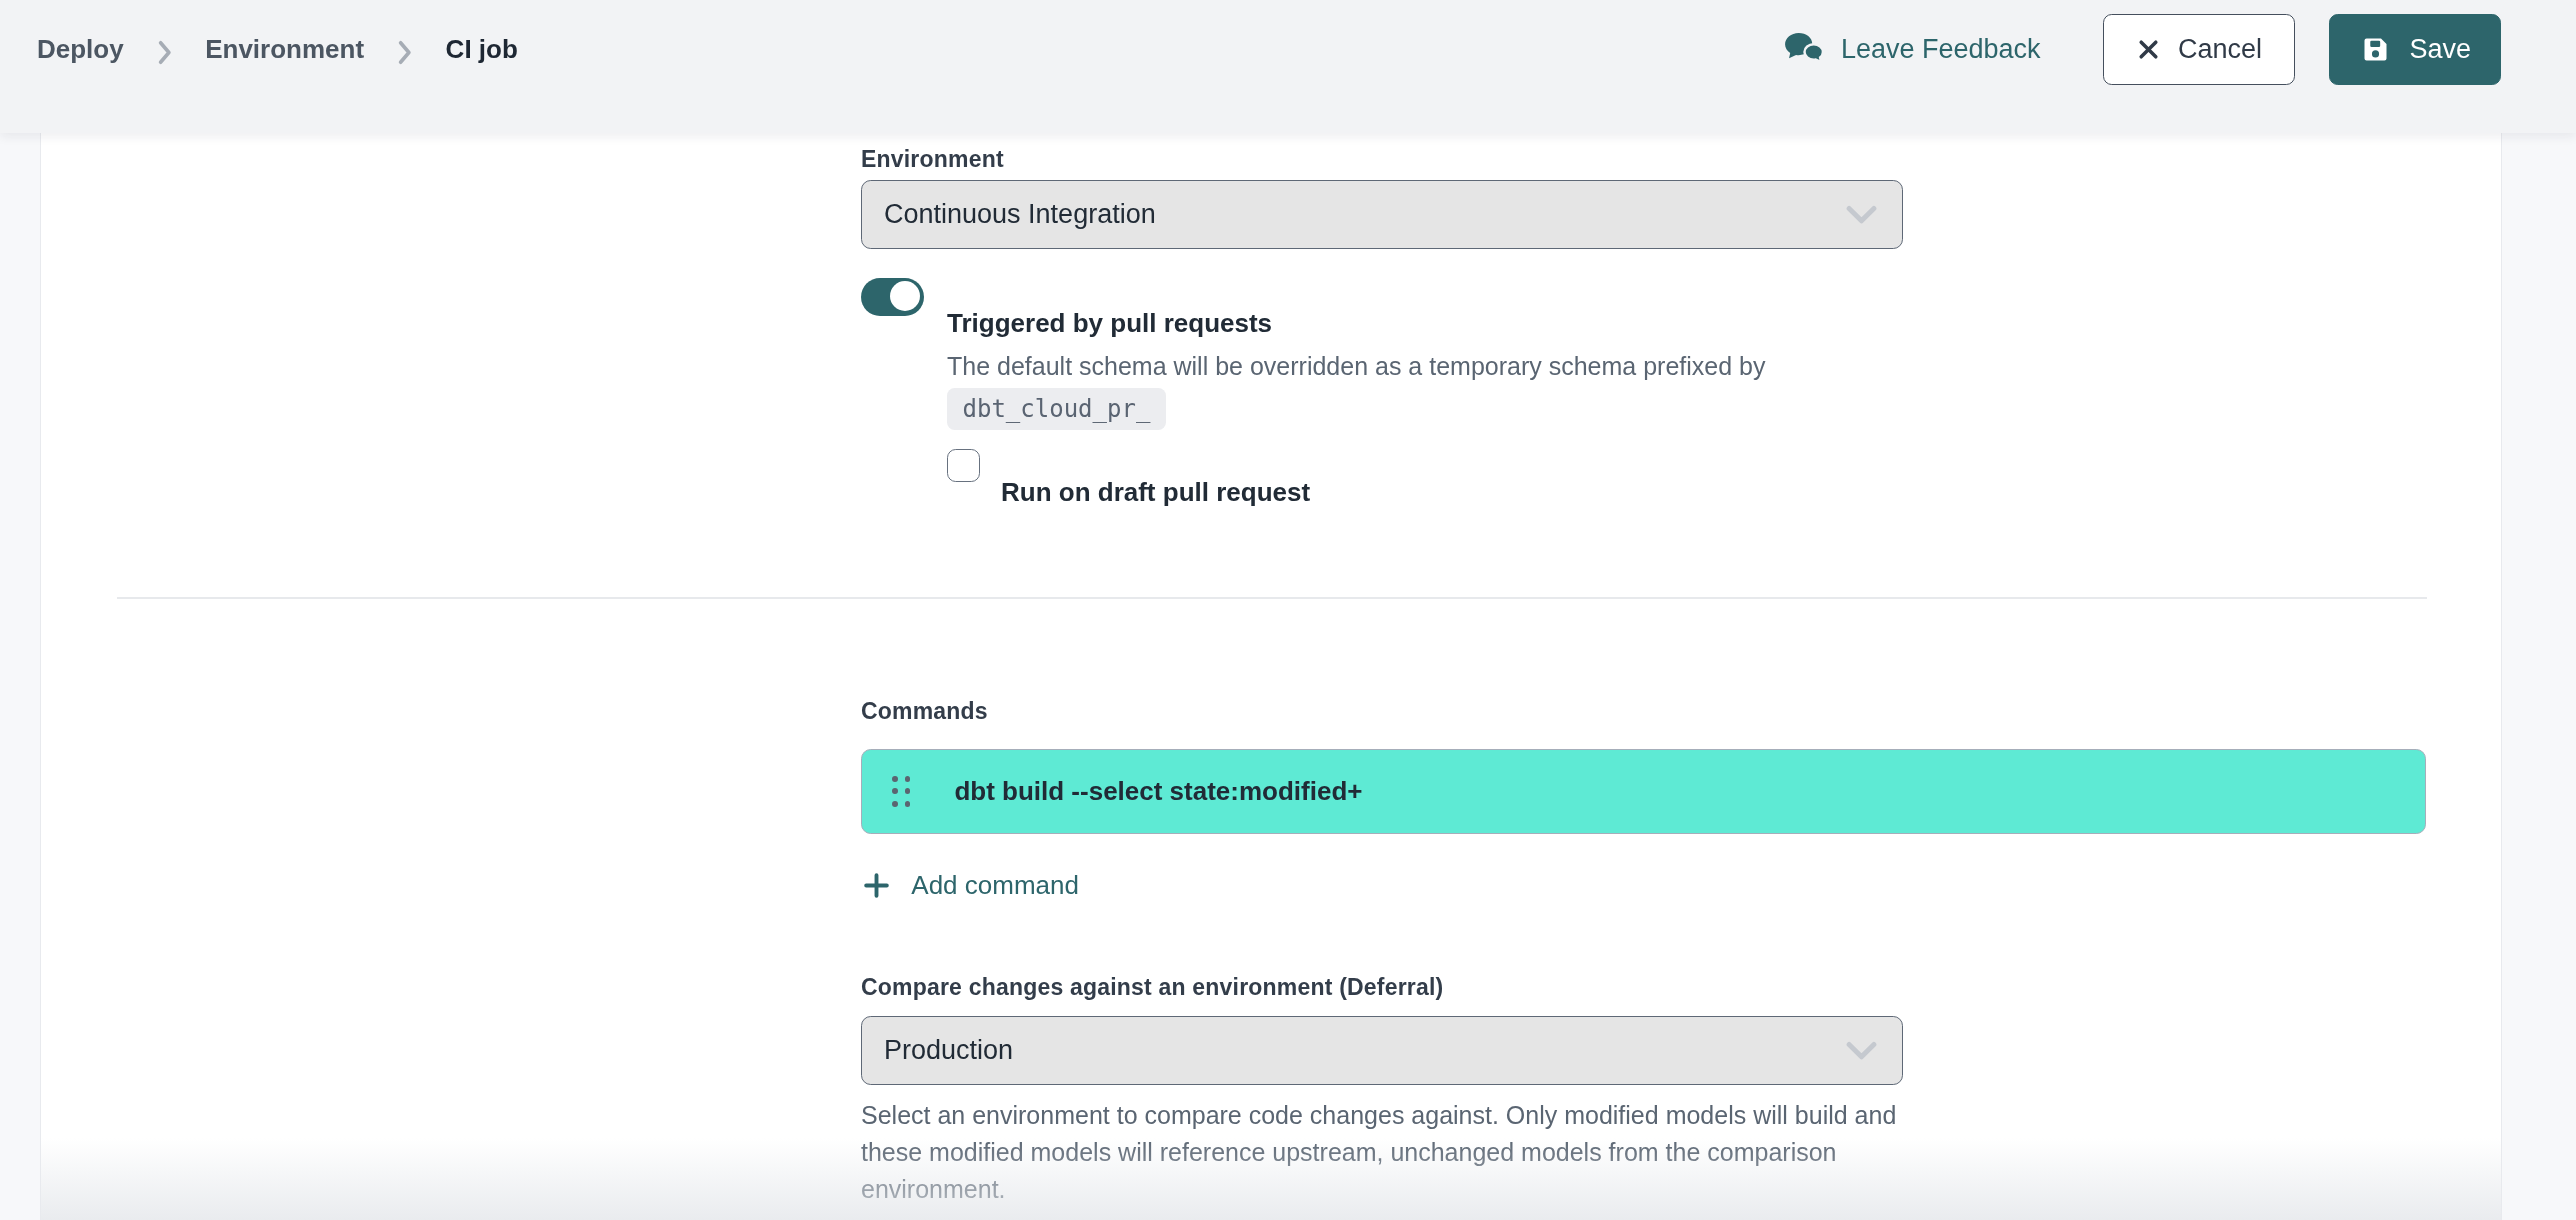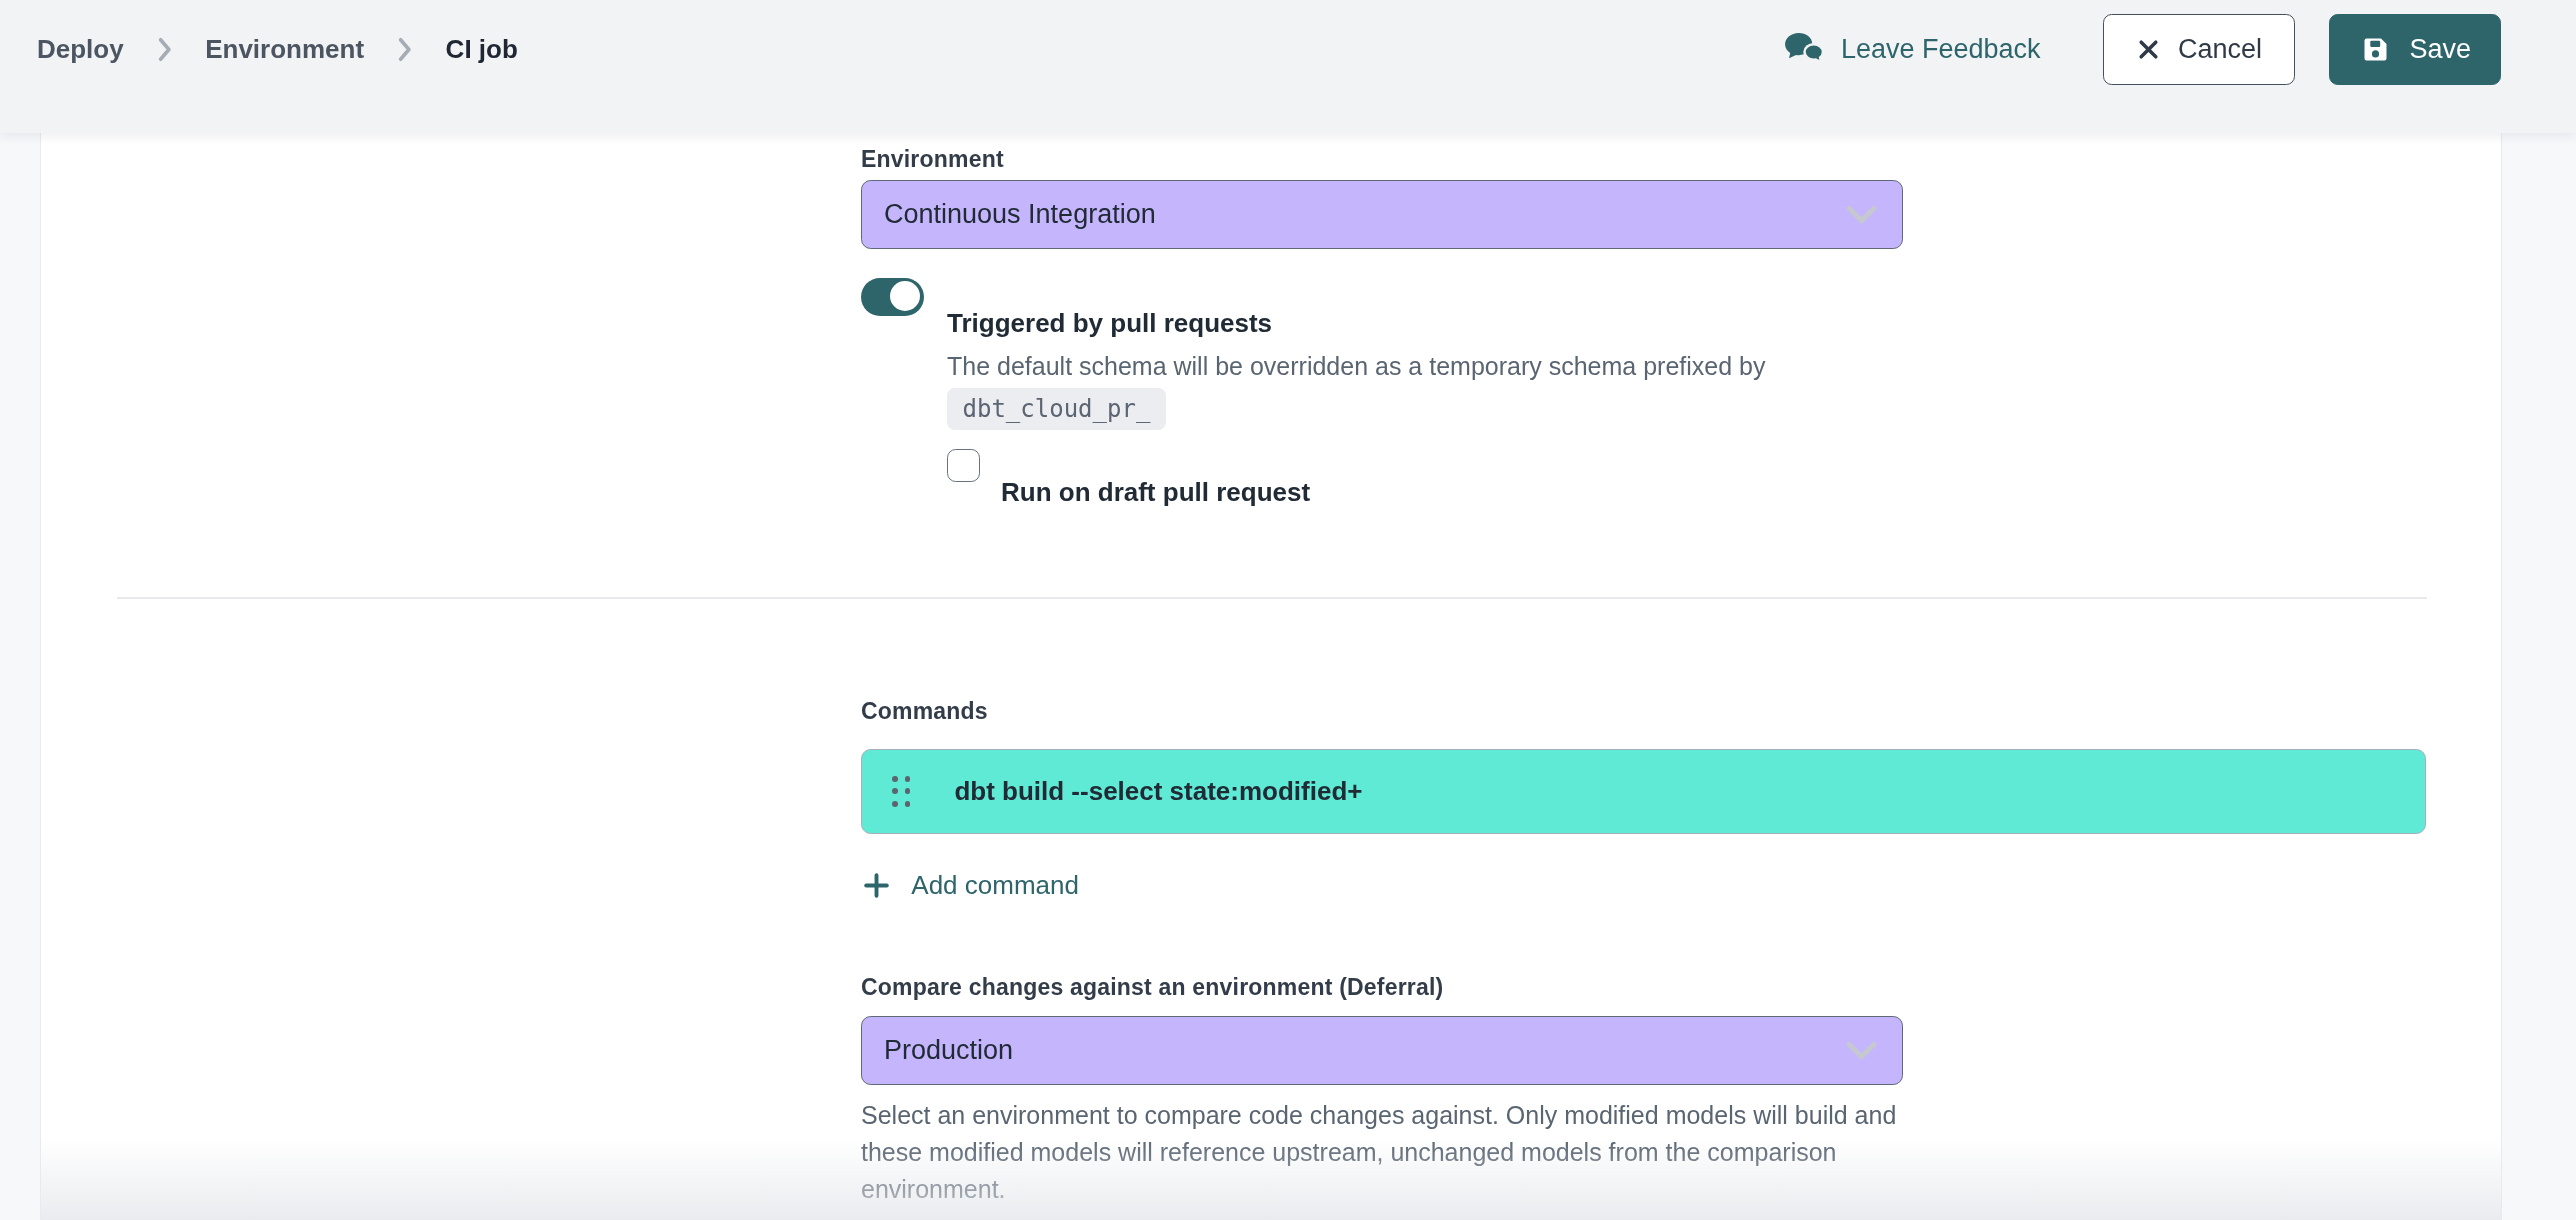--- a/index.html
+++ b/index.html
@@ -15,21 +15,21 @@
   .header {
     height: 133px;
     background: #F2F3F5;
     display: flex;
     align-items: center;
     padding: 0 75px 34px 37px;
     position: relative;
     z-index: 3;
     box-shadow: 0 3.9px 9.7px rgba(25,35,50,0.07);
   }
-  .breadcrumb { display: flex; align-items: center; gap: 33px; }
+  .breadcrumb { display: flex; align-items: flex-end; gap: 33px; }
   .crumb { font-size: 26px; font-weight: 700; color: #4C5662; cursor: pointer; }
   .crumb.current { color: #1E2733; cursor: default; }
   .crumb-sep { display: flex; align-items: center; }
 
   .header-actions { margin-left: auto; display: flex; align-items: center; }
   .leave-feedback {
     display: flex; align-items: center; gap: 15.5px;
     color: #2D656B; font-size: 27px; margin-right: 62px; cursor: pointer;
     background: none; border: none; font-family: inherit;
   }
@@ -61,21 +61,21 @@
   }
   .form-col { margin-left: 820px; width: 1566px; }
 
   .field-label {
     font-size: 23px; font-weight: 700; color: #333D4A;
     line-height: 29px; letter-spacing: 0.2px;
   }
   .select {
     width: 1042px; height: 69px;
     border: 1.9px solid #5E6876; border-radius: 9.7px;
-    background: #c4b5fd;
+    background: #e5e5e5;
     display: flex; align-items: center; justify-content: space-between;
     padding: 0 25px 0 22px;
     font-size: 27px; color: #212B36;
     cursor: pointer;
   }
 
   .mt-label1 { margin-top: 11.6px; }
   .mt-select1 { margin-top: 6.8px; }
 
   .toggle-row { margin-top: 30px; display: flex; gap: 23px; }

